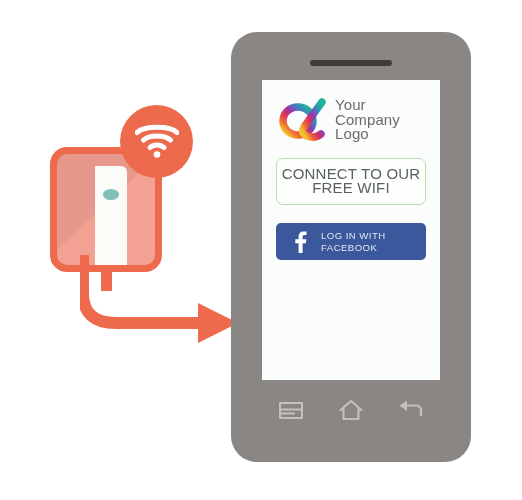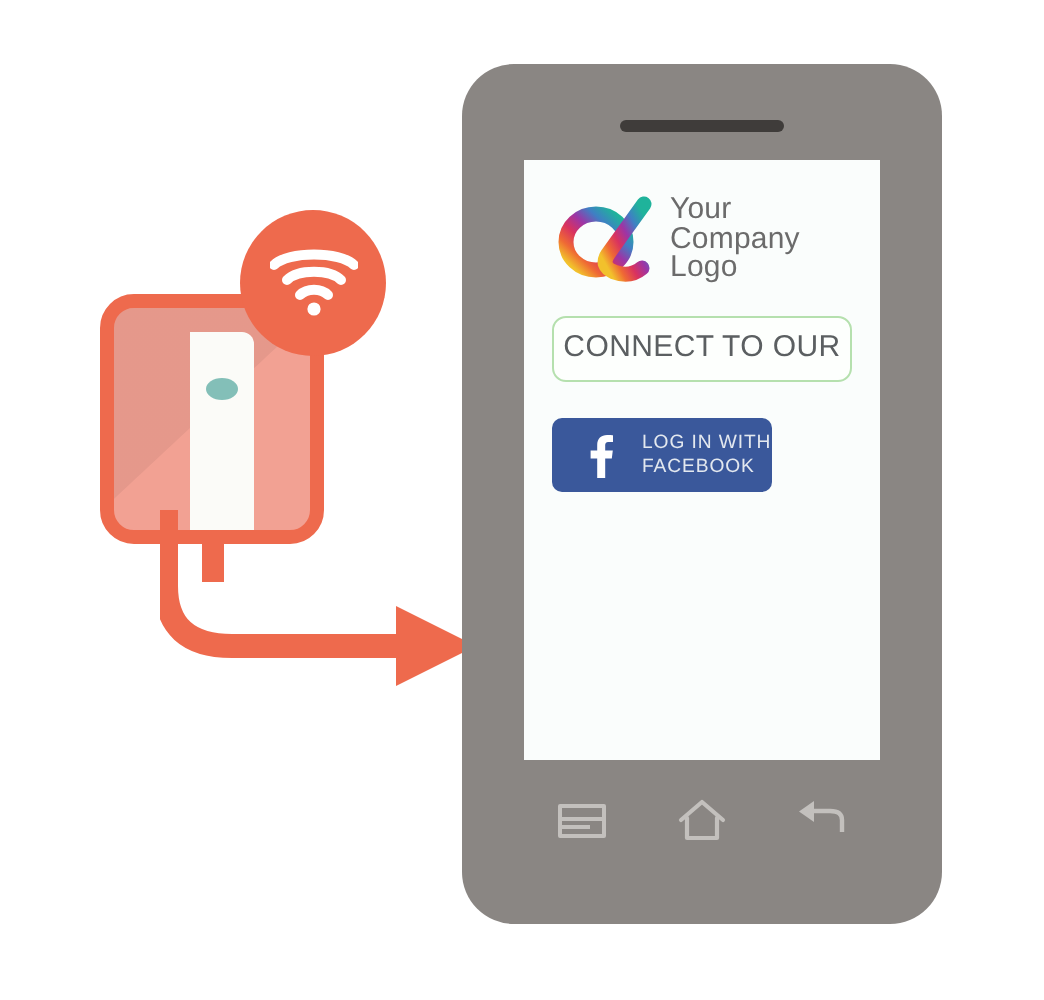--- a/index.html
+++ b/index.html
@@ -80,21 +80,21 @@
     border: 1.4px solid #b5e0ae; border-radius: 7px;
     text-align: center; background: #fdfffd;
   }
   #connect-cta div {
     font-size: 15px; font-weight: normal; color: #5b5f61;
     line-height: 14px; letter-spacing: 0.2px;
   }
 
   #wifi-logo-wrap { display: flex; justify-content: center; margin-top: 14px; }
 
-  #login-buttons { margin: 18px 14px 0 14px; display: flex; flex-direction: row; gap: 8px; }
+  #login-buttons { margin: 18px 14px 0 14px; display: flex; flex-direction: column; gap: 8px; }
   .login-btn {
     display: flex; align-items: center; height: 37px;
     border-radius: 5px; padding-left: 7px; cursor: pointer;
   }
   #facebook-btn { background: #3a589b; }
   #email-btn { background: #17855f; }
   .btn-icon { flex: 0 0 auto; width: 34px; display:flex; align-items:center; justify-content:center; }
   .btn-label {
     color: #e3e8ef; font-size: 9.6px; line-height: 11.5px;
     letter-spacing: 0.45px; padding-left: 4px;
@@ -157,20 +157,21 @@
         </svg>
         <div id="logo-text">
           <span>Your</span>
           <span>Company</span>
           <span>Logo</span>
         </div>
       </div>
 
       <div id="connect-cta">
         <div>CONNECT TO OUR</div>
+        <div>FREE WIFI</div>
       </div>
 
 
       <div id="login-buttons">
 
         <div id="facebook-btn" class="login-btn">
           <span class="btn-icon">
             <svg width="13" height="22" viewBox="0 0 13 22">
               <path d="M8.6 22 V 12.2 H 11.9 L 12.4 8.3 H 8.6 V 5.9 C 8.6 4.8 8.9 4.05 10.5 4.05 H 12.5 V 0.6 C 12.15 0.55 10.95 0.44 9.55 0.44 C 6.6 0.44 4.6 2.23 4.6 5.5 V 8.3 H 1.3 V 12.2 H 4.6 V 22 Z" fill="#ffffff"></path>
             </svg>

